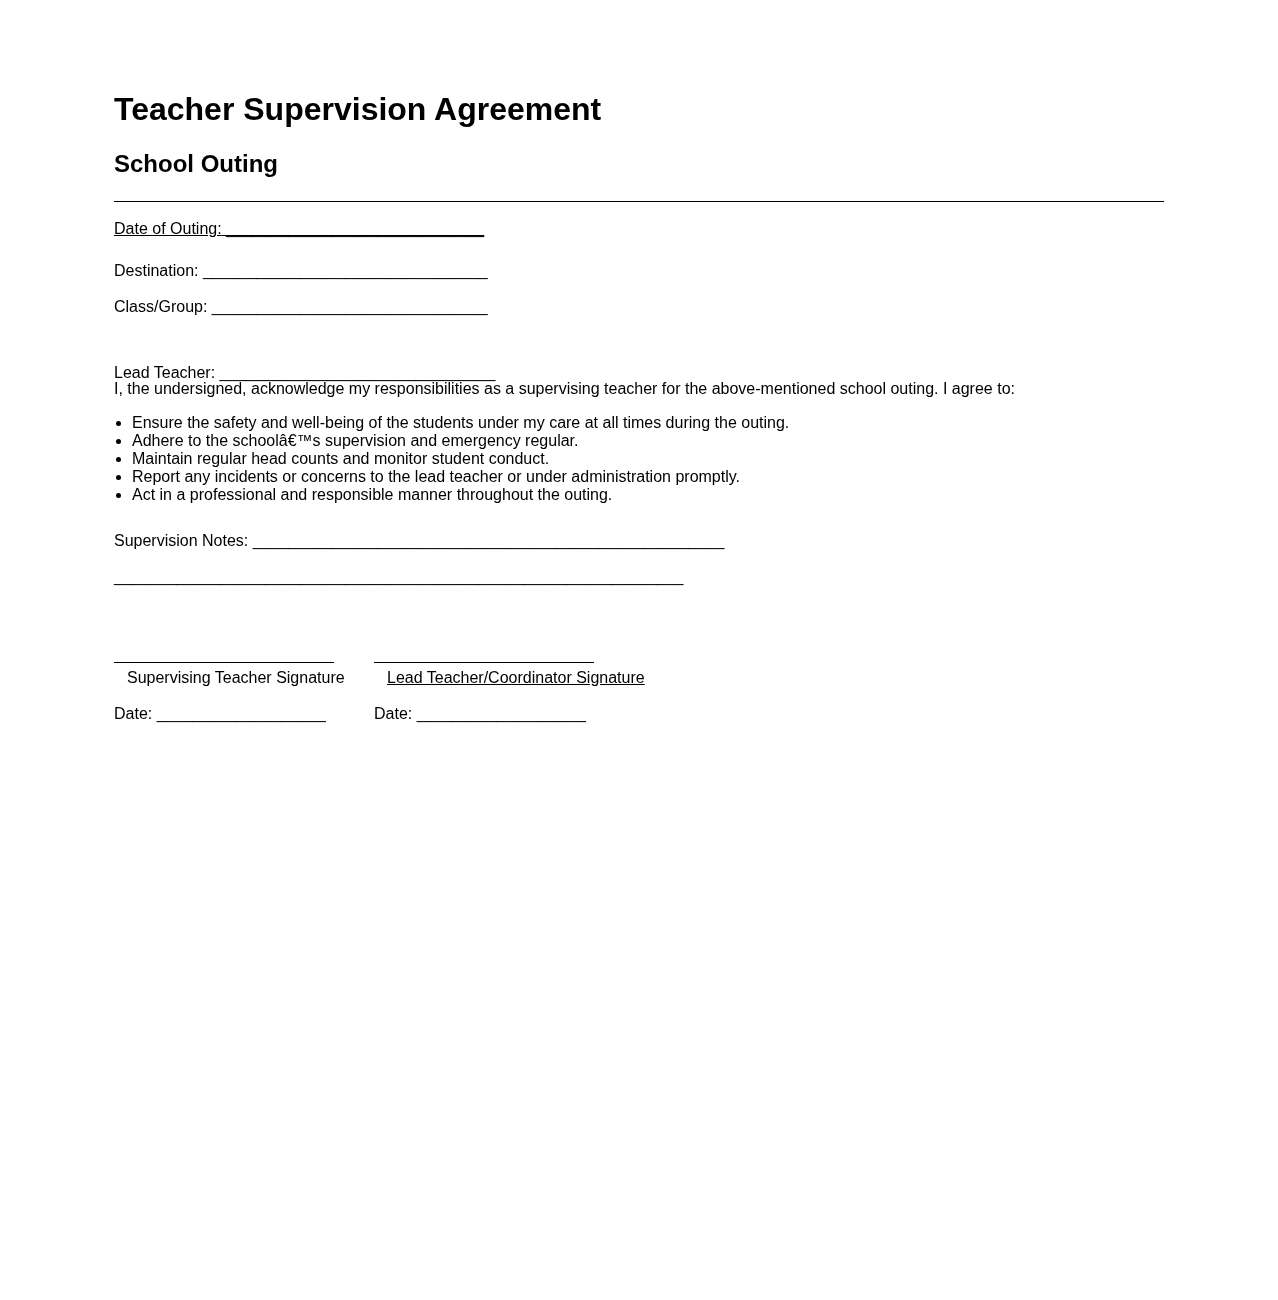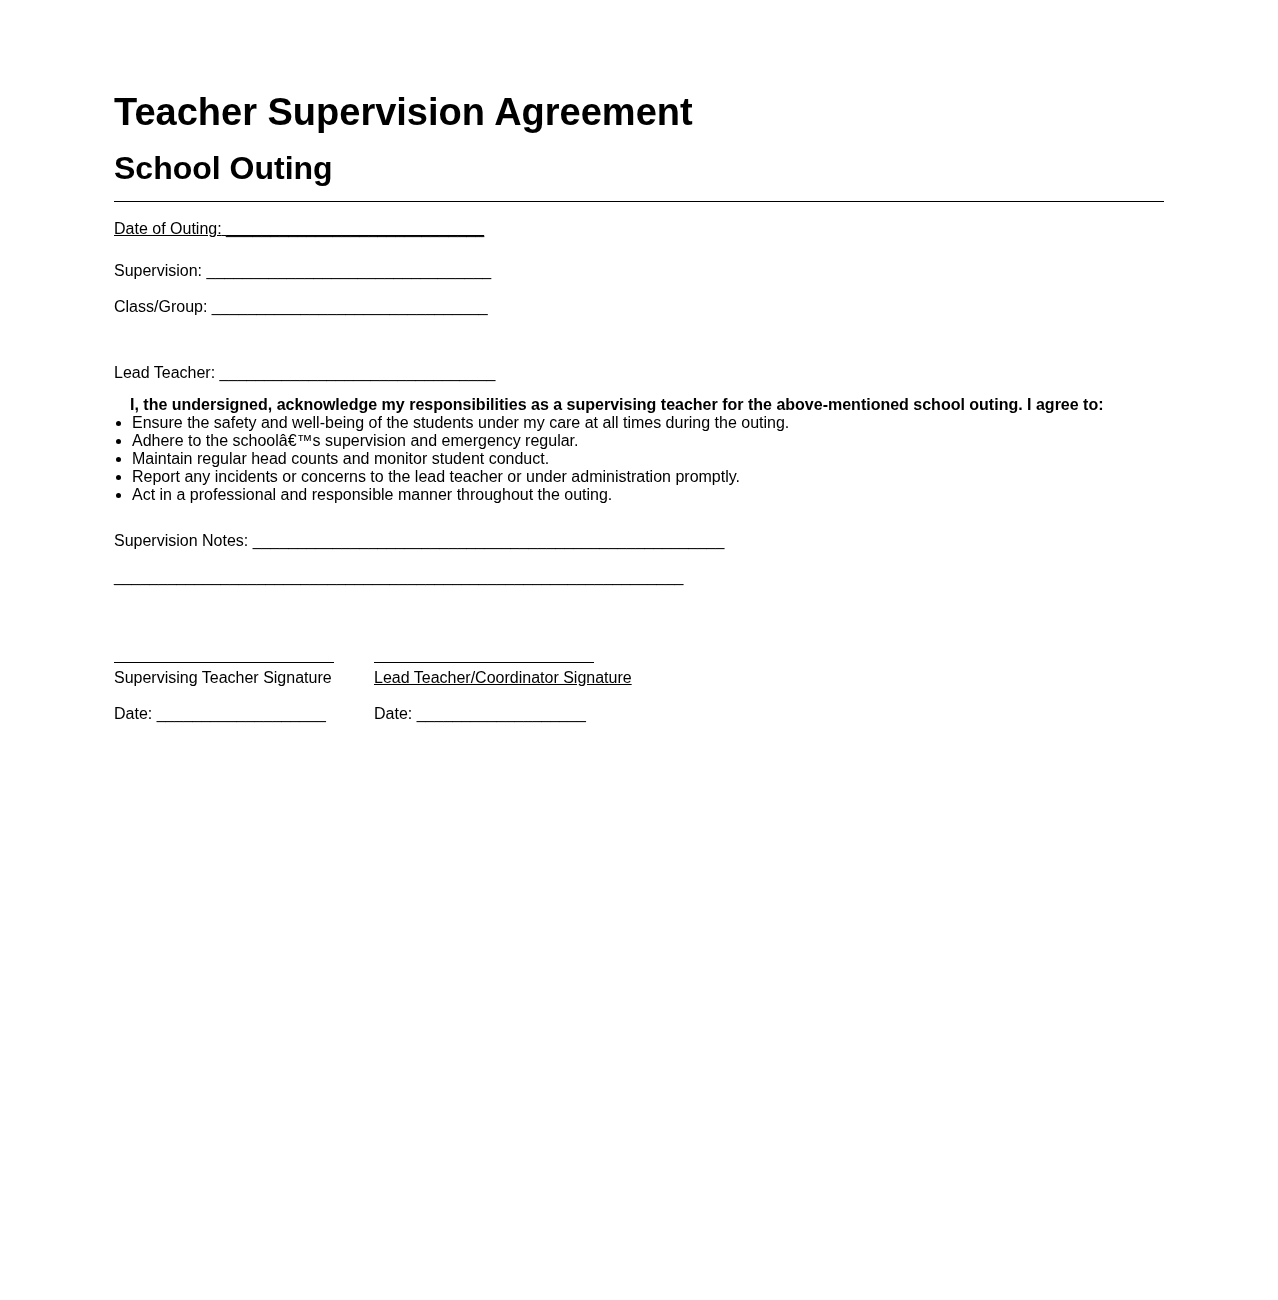--- a/index.html
+++ b/index.html
@@ -3,58 +3,58 @@
   <meta charset="utf-8">
   <style>
     html, body { margin: 0; padding: 0; background: #ffffff; }
     body {
       width: 1278px; height: 1300px;
       font-family: "Liberation Sans", sans-serif;
       color: #000;
       font-size: 16px;
     }
     .page { position: absolute; left: 114px; top: 0; width: 1050px; }
-    h1 { position: absolute; top: 91px; left: 0; margin: 0; font-size: 38px; font-weight: bold; white-space: nowrap; }
-    h2 { position: absolute; top: 150px; left: 0; margin: 0; font-size: 32px; font-weight: bold; white-space: nowrap; }
+    h1 { position: absolute; top: 91px; left: 0; margin: 0; font-size: 32px; font-weight: bold; white-space: nowrap; }
+    h2 { position: absolute; top: 150px; left: 0; margin: 0; font-size: 24px; font-weight: bold; white-space: nowrap; }
     .rule { position: absolute; top: 201px; left: 0; width: 1050px; height: 0; border-top: 1px solid #000; }
     .field { position: absolute; left: 0; white-space: nowrap; line-height: 18px; }
     .blank { white-space: pre; }
     .intro { position: absolute; left: 0; top: 380px; white-space: nowrap; line-height: 18px; }
     ul { position: absolute; left: 0; top: 414px; margin: 0; padding-left: 18px; list-style: disc; }
     ul li { line-height: 18px; white-space: nowrap; }
     .sig-line { position: absolute; top: 662px; width: 220px; height: 0; border-top: 1px solid #000; }
-    .sig-label { position: absolute; top: 669px; white-space: nowrap; line-height: 18px; }
+    .sig-label { position: absolute; top: 669px; white-space: nowrap; line-height: 18px; margin-left: 13px; }
     .sig-date { position: absolute; top: 705px; white-space: nowrap; line-height: 18px; }
   </style>
 </head>
 <body>
 
 <div class="page">
   <h1>Teacher Supervision Agreement</h1>
   <h2>School Outing</h2>
   <div class="rule"></div>
 
   <div class="field" style="top:220px;text-decoration:underline;">
     <span>Date of Outing:</span>
     <span class="blank">_____________________________</span>
   </div>
   <div class="field" style="top:262px;">
-    <span>Supervision:</span>
+    <span>Destination:</span>
     <span class="blank">________________________________</span>
   </div>
   <div class="field" style="top:298px;text-align:right;">
     <span>Class/Group:</span>
     <span class="blank">_______________________________</span>
   </div>
   <div class="field" style="top:334px;margin-top:30px;">
     <span>Lead Teacher:</span>
     <span class="blank">_______________________________</span>
   </div>
 
-  <p class="intro" style="margin:16px;font-weight:bold;">I, the undersigned, acknowledge my responsibilities as a supervising teacher for the above-mentioned school outing. I agree to:</p>
+  <p class="intro" style="margin:0;">I, the undersigned, acknowledge my responsibilities as a supervising teacher for the above-mentioned school outing. I agree to:</p>
 
   <ul>
     <li>Ensure the safety and well-being of the students under my care at all times during the outing.</li>
     <li>Adhere to the schoolâ€™s supervision and emergency regular.</li>
     <li>Maintain regular head counts and monitor student conduct.</li>
     <li>Report any incidents or concerns to the lead teacher or under administration promptly.</li>
     <li>Act in a professional and responsible manner throughout the outing.</li>
   </ul>
 
   <div class="field" style="top:532px;">

